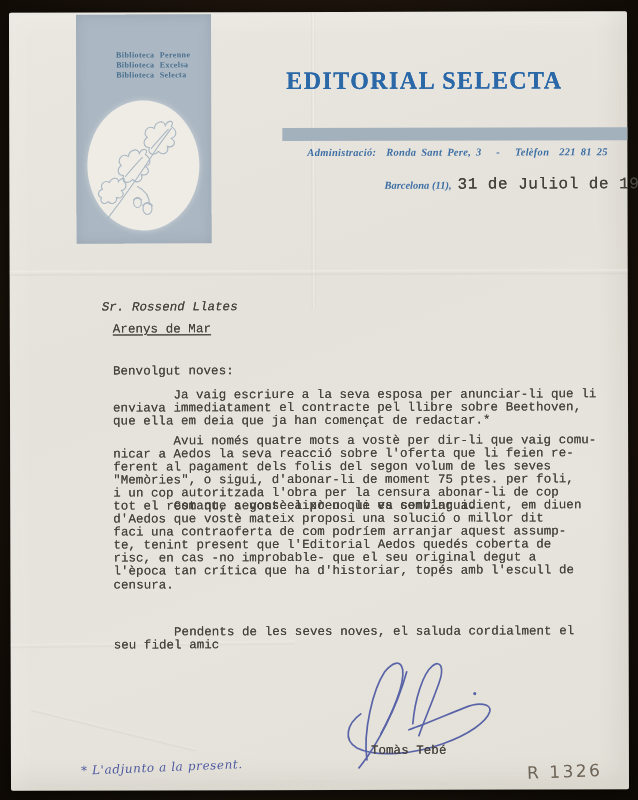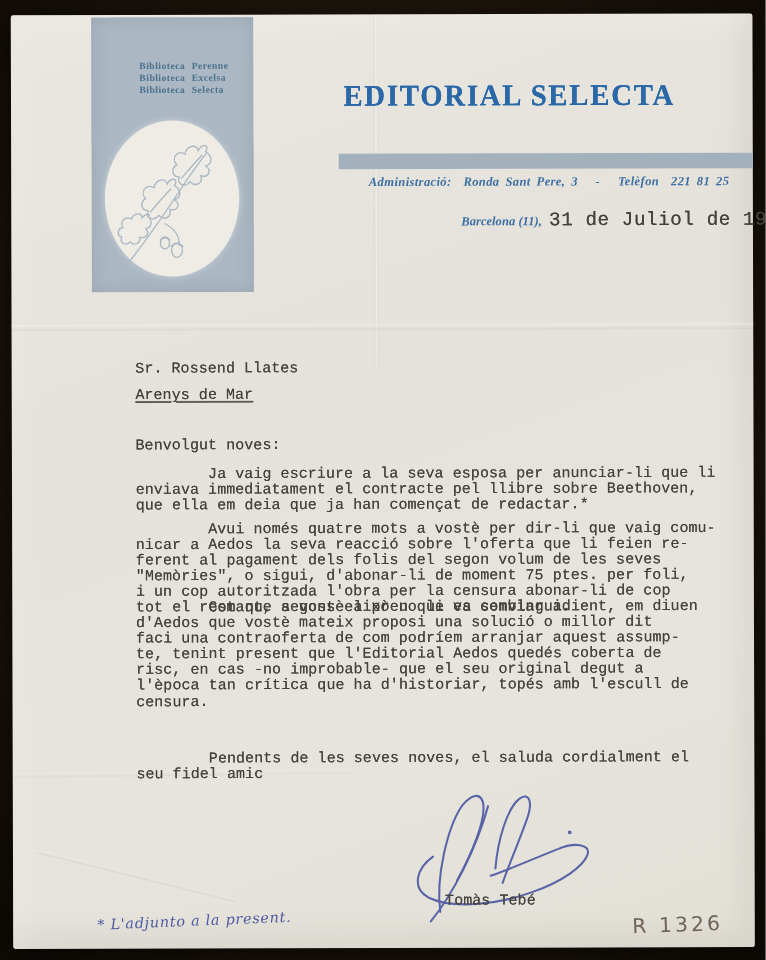--- a/index.html
+++ b/index.html
@@ -82,21 +82,21 @@
     color:#45423c; letter-spacing:0.5px; text-shadow:0 0 0.4px #45423c;
   }
 
   
   .typed {
     font-family:"Liberation Mono", monospace; font-size:12.5px;
     color:#45423c; letter-spacing:0.05px;
     text-shadow: 0 0 0.45px rgba(69,66,60,0.85);
     white-space:pre;
   }
-  .recipient-name { position:absolute; left:103px; top:288px; }
+  .recipient-name { position:absolute; left:92px; top:288px;font-style:italic; }
   .recipient-city { position:absolute; left:103px; top:310px; text-decoration:underline; text-underline-offset:2px; }
   .salutation     { position:absolute; left:103px; top:352px; }
   .para { position:absolute; left:103px; line-height:13.1px; }
   .para-1 { top:377px; }
   .para-2 { top:423px; }
   .para-3 { top:488px; }
   .para-4 { top:614px; }
 
   
   .signature-svg { position:absolute; left:320px; top:634px; }

